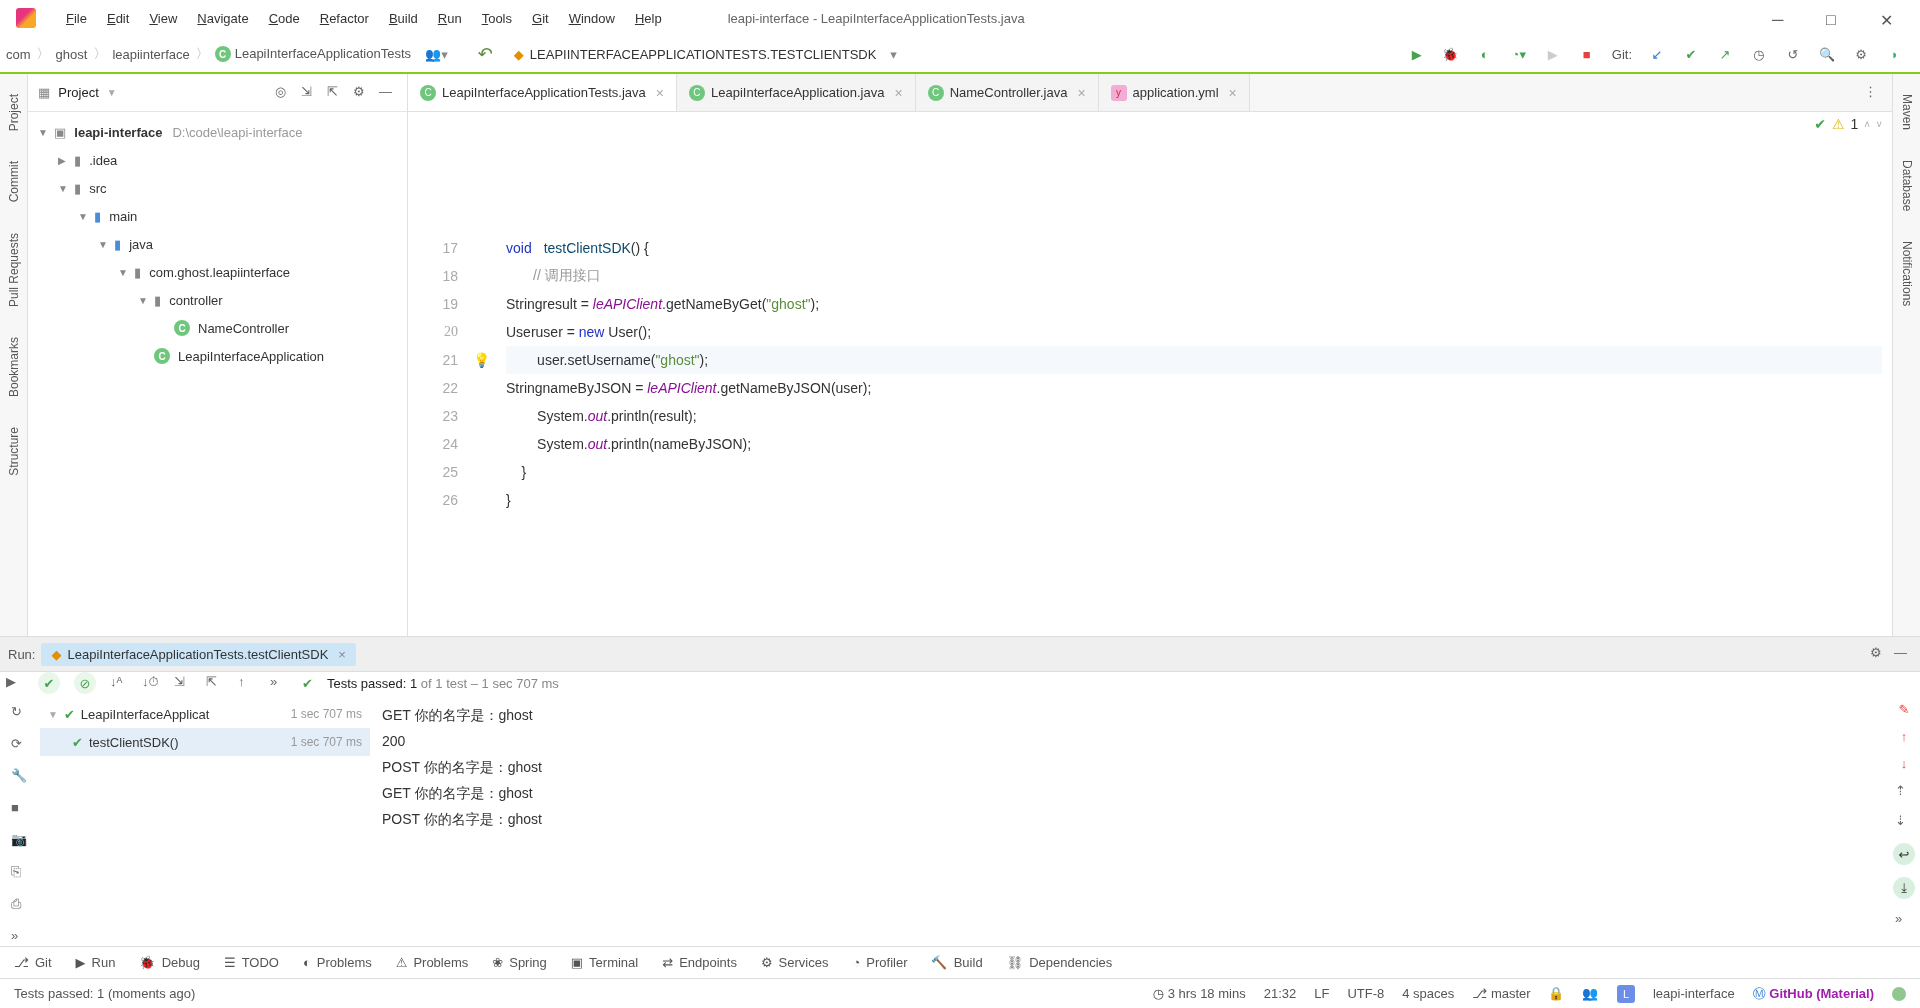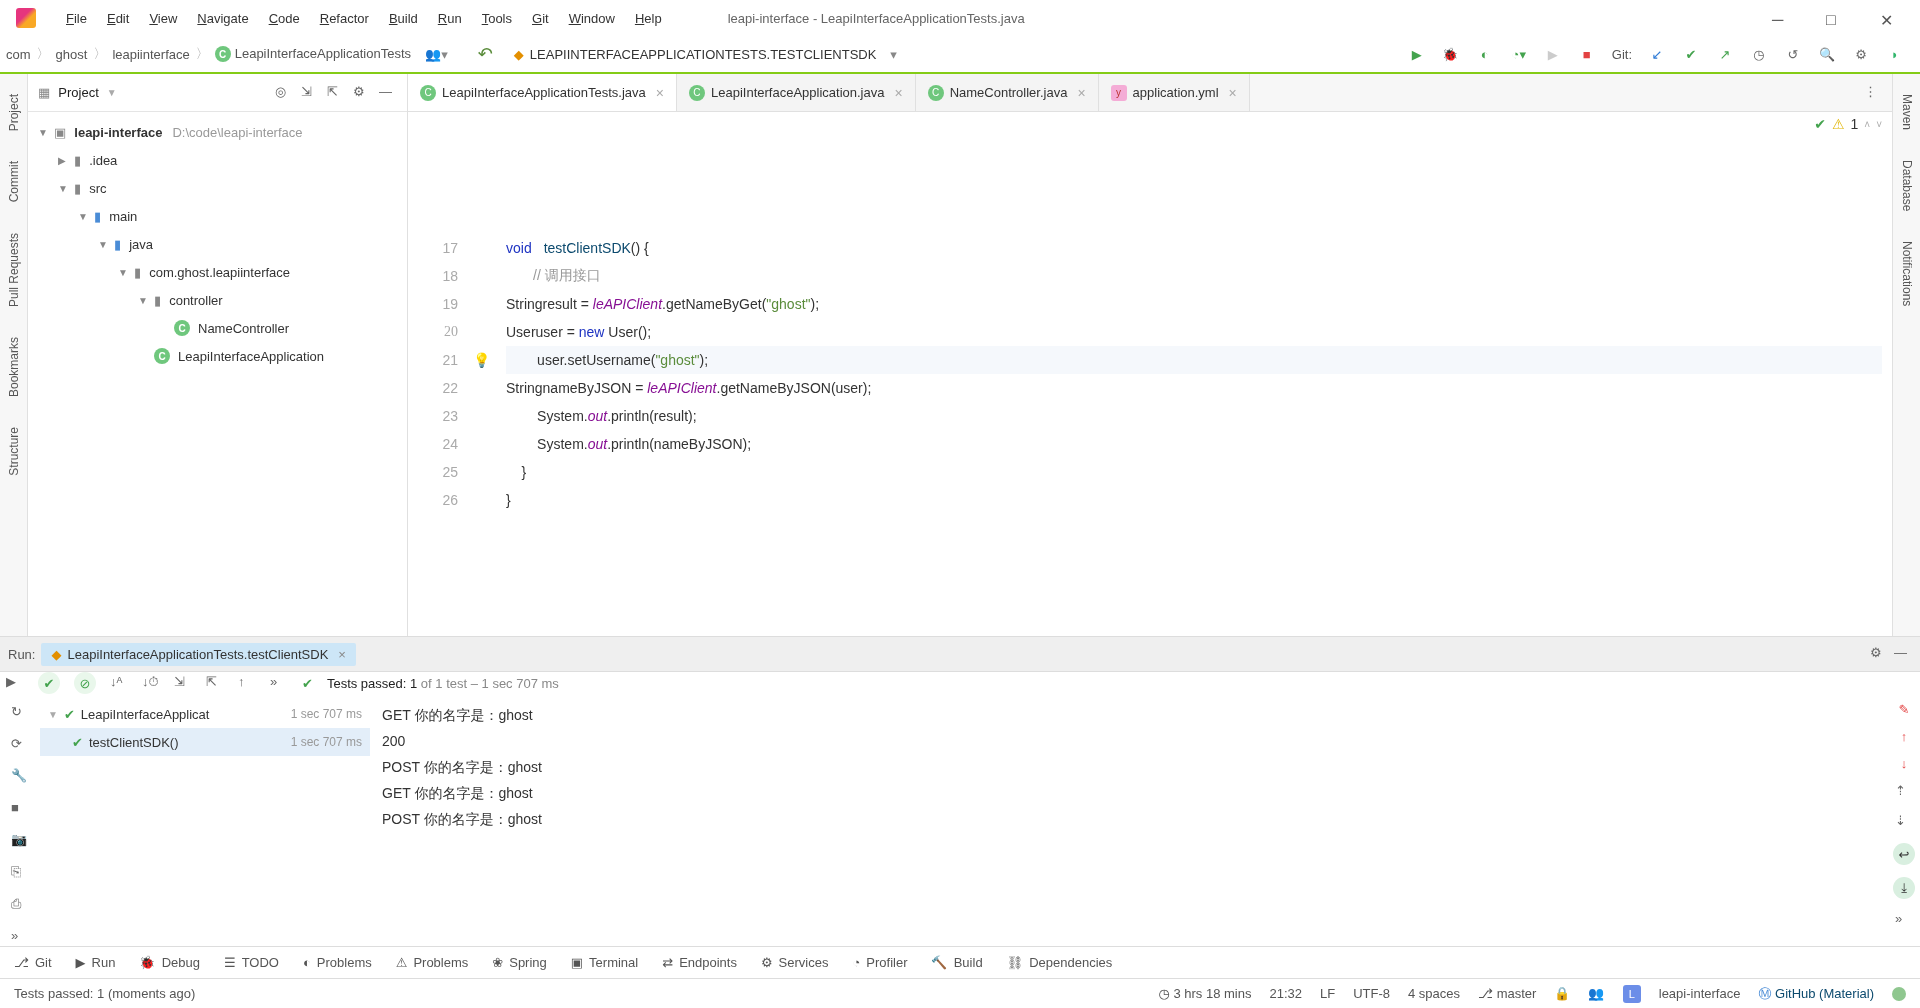--- a/index.html
+++ b/index.html
@@ -405,16 +405,16 @@
     <span>◷ <span>3 hrs 18 mins</span></span>
     <span>21:32</span>
     <span>LF</span>
     <span>UTF-8</span>
     <span>4 spaces</span>
     <span>⎇ <span>master</span></span>
     <span>🔒</span>
     <span>👥</span>
     <span class="badge-l">L</span>
     <span>leapi-interface</span>
-    <span style="color:#4a8cd6;">Ⓜ <span style="color:#0c4a6e;">GitHub (Material)</span></span>
+    <span style="color:#4a8cd6;">Ⓜ <span style="color:#a21caf;font-weight:bold;">GitHub (Material)</span></span>
     <span style="width:14px;height:14px;border-radius:50%;background:#8fc78f;"></span>
   </div>
 </div>
 
 </body></html>

